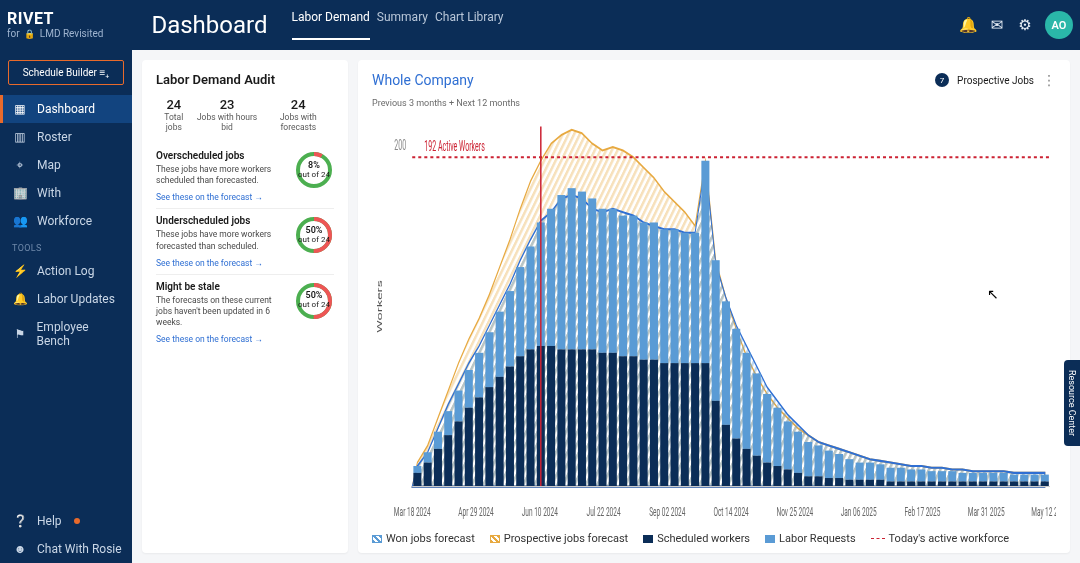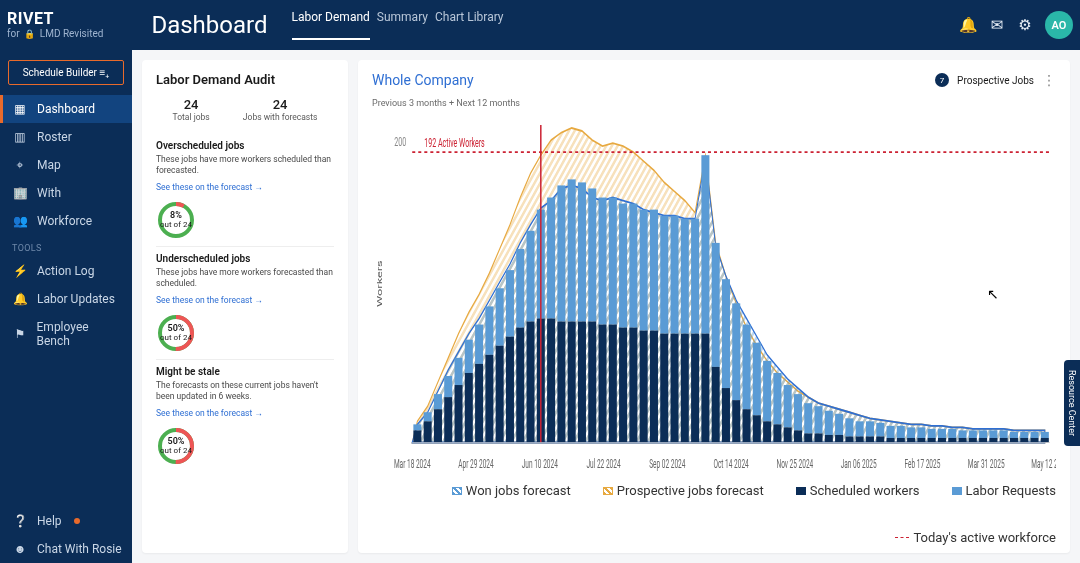--- a/index.html
+++ b/index.html
@@ -26,40 +26,40 @@
   .nav-section { font-size: 9px; color: #6e88a9; padding: 8px 12px 4px; letter-spacing: 0.4px; }
   .sidebar-spacer { flex: 1; }
   .nav-item .dot { width: 6px; height: 6px; background: #e86a2b; border-radius: 50%; margin-left: 2px; }
 
   .content { flex: 1; display: flex; padding: 10px; gap: 10px; overflow: hidden; }
   .audit-card { width: 206px; background: #fff; border-radius: 4px; padding: 12px 14px; font-size: 10px; box-shadow: 0 1px 2px rgba(0,0,0,0.05); }
   .audit-title { font-size: 13px; font-weight: 600; margin-bottom: 10px; }
   .audit-stats { display: flex; justify-content: space-around; text-align: center; margin-bottom: 12px; }
   .audit-stats .num { font-size: 13px; font-weight: 500; }
   .audit-stats .lbl { font-size: 8.5px; color: #5a5a5a; line-height: 1.2; }
-  .audit-row { display: flex; align-items: flex-start; gap: 8px; padding: 6px 0; border-top: 1px solid #eee; flex-direction: column; }
+  .audit-row { display: flex; align-items: flex-start; gap: 8px; padding: 6px 0; border-top: 1px solid #eee; }
   .audit-row:first-of-type { border-top: none; }
   .audit-row .txt { flex: 1; }
   .audit-row .row-title { font-size: 10px; font-weight: 600; margin-bottom: 3px; }
   .audit-row .row-desc { font-size: 8.5px; color: #4a4a4a; line-height: 1.3; }
   .audit-row .link { font-size: 8.5px; color: #2f6fd3; margin-top: 6px; cursor: pointer; display: inline-block; }
   .audit-row .link::after { content: " →"; }
   .donut-wrap { position: relative; width: 40px; height: 40px; flex-shrink: 0; }
   .donut-center { position: absolute; inset: 0; display: flex; flex-direction: column; align-items: center; justify-content: center; font-size: 8px; line-height: 1.1; }
   .donut-center .pct { font-weight: 600; font-size: 9px; }
 
   .chart-card { flex: 1; background: #fff; border-radius: 4px; padding: 12px 14px 8px; box-shadow: 0 1px 2px rgba(0,0,0,0.05); display: flex; flex-direction: column; }
   .chart-head { display: flex; align-items: flex-start; }
   .chart-title { font-size: 14px; font-weight: 400; color: #2f6fd3; }
   .chart-sub { font-size: 9px; color: #6a6a6a; margin-top: 10px; }
   .chart-head-right { margin-left: auto; display: flex; align-items: center; gap: 8px; font-size: 10px; }
   .pj-badge { width: 14px; height: 14px; background: #0b2d57; color: #fff; border-radius: 50%; display: inline-flex; align-items: center; justify-content: center; font-size: 8px; }
   .more-icon { cursor: pointer; color: #888; font-size: 14px; }
   .chart-area { flex: 1; position: relative; margin-top: 6px; }
-  .chart-legend { display: flex; justify-content: flex-end; gap: 32px; font-size: 13px; color: #333; margin-top: 4px; flex-wrap: wrap; }
+  .chart-legend { display: flex; justify-content: flex-start; gap: 15px; font-size: 11px; color: #333; margin-top: 4px; flex-wrap: wrap; }
   .legend-item { display: flex; align-items: center; gap: 4px; }
   .legend-sw { width: 10px; height: 8px; display: inline-block; }
   .sw-won { background: repeating-linear-gradient(45deg,#5a9bd5 0 2px,#fff 2px 4px); border: 1px solid #5a9bd5; }
   .sw-prosp { background: repeating-linear-gradient(45deg,#e7a940 0 2px,#fff 2px 4px); border: 1px solid #e7a940; }
   .sw-sched { background: #0b2d57; }
   .sw-labor { background: #5a9bd5; }
   .sw-today { border-top: 1px dashed #c23; width: 14px; height: 0; }
 
   .resource-tab { position: fixed; right: 0; top: 360px; background: #0b2d57; color: #fff; font-size: 9px; writing-mode: vertical-rl; padding: 10px 3px; border-radius: 4px 0 0 4px; cursor: pointer; }
 
@@ -143,20 +143,24 @@
   </div>
 
   <div class="content">
 
     <div class="audit-card">
       <div class="audit-title">Labor Demand Audit</div>
       <div class="audit-stats">
         <div>
           <div class="num">24</div>
           <div class="lbl">Total jobs</div>
+        </div>
+        <div>
+          <div class="num">23</div>
+          <div class="lbl">Jobs with hours bid</div>
         </div>
         <div>
           <div class="num">24</div>
           <div class="lbl">Jobs with forecasts</div>
         </div>
       </div>
       <div id="audit-rows">
           <div class="audit-row">
             <div class="txt"><div class="row-title">Overscheduled jobs</div><div class="row-desc">These jobs have more workers scheduled than forecasted.</div><div class="link">See these on the forecast</div></div>
             <div class="donut-wrap"><svg width="40" height="40">

